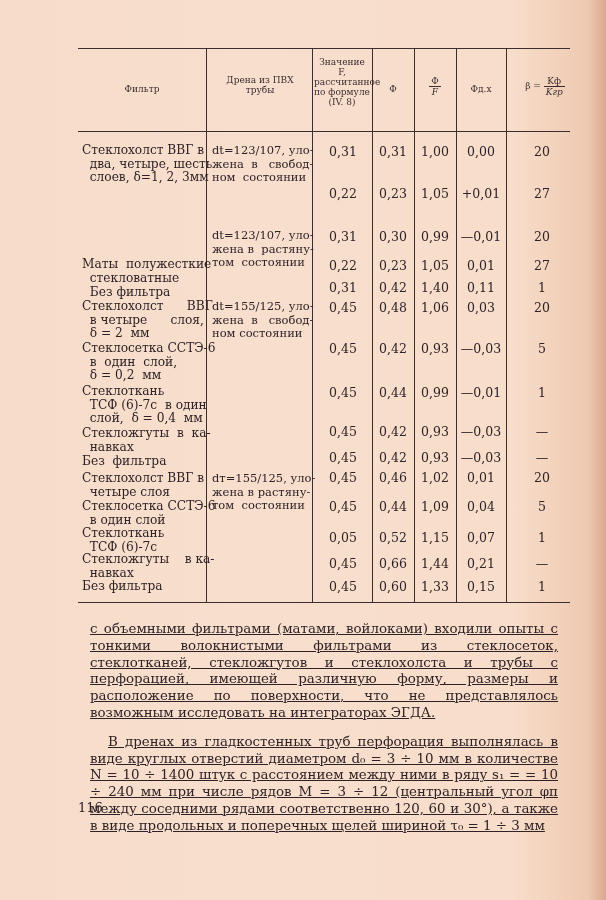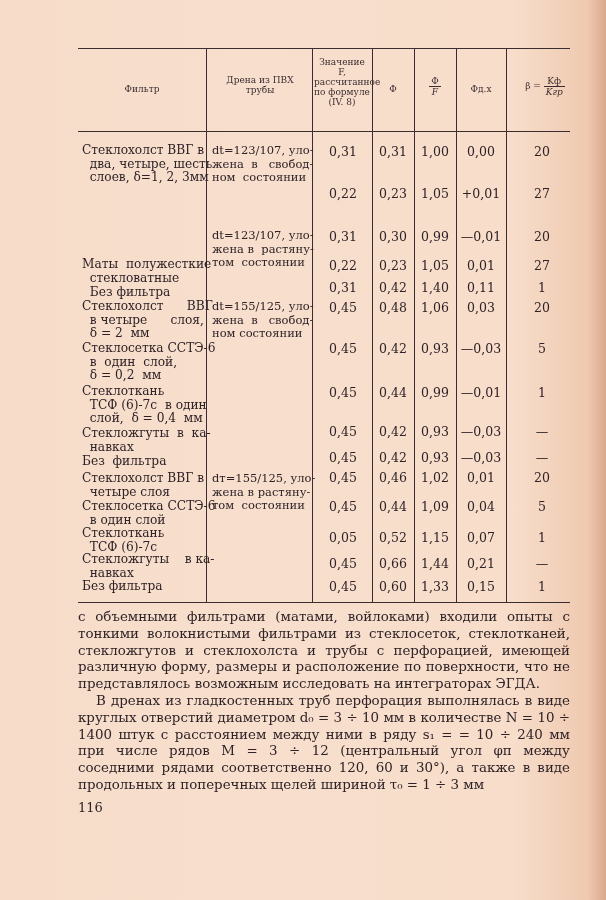--- a/index.html
+++ b/index.html
@@ -23,21 +23,21 @@
   .frac { display: inline-block; vertical-align: middle; text-align: center; }
   .frac .n { display: block; border-bottom: 1px solid #3a2c30; padding: 0 2px; }
   .frac .d { display: block; padding: 0 2px; font-style: italic; }
   .filt { position: absolute; left: 4px; width: 125px; font-size: 12.2px; line-height: 13.5px; white-space: pre; }
   .drena { position: absolute; left: 134px; width: 96px; font-size: 11.5px; line-height: 13.5px; white-space: pre; }
   .num { position: absolute; font-size: 12.5px; text-align: center; }
   .body-text {
     position: absolute; left: 0; top: 609px; width: 492px;
     font-size: 13.4px; line-height: 16.8px; text-align: justify;
   }
-  .body-text p { margin: 0; }
+  .body-text p { margin: 12px; text-decoration: underline; }
   .body-text p.indent { text-indent: 18px; }
   .pagenum { position: absolute; left: 0; top: 800px; font-size: 13px; }
 </style>
 </head>
 <body>
 
 <div class="page">
 
 
   <div class="rule" style="top:48px"></div>

